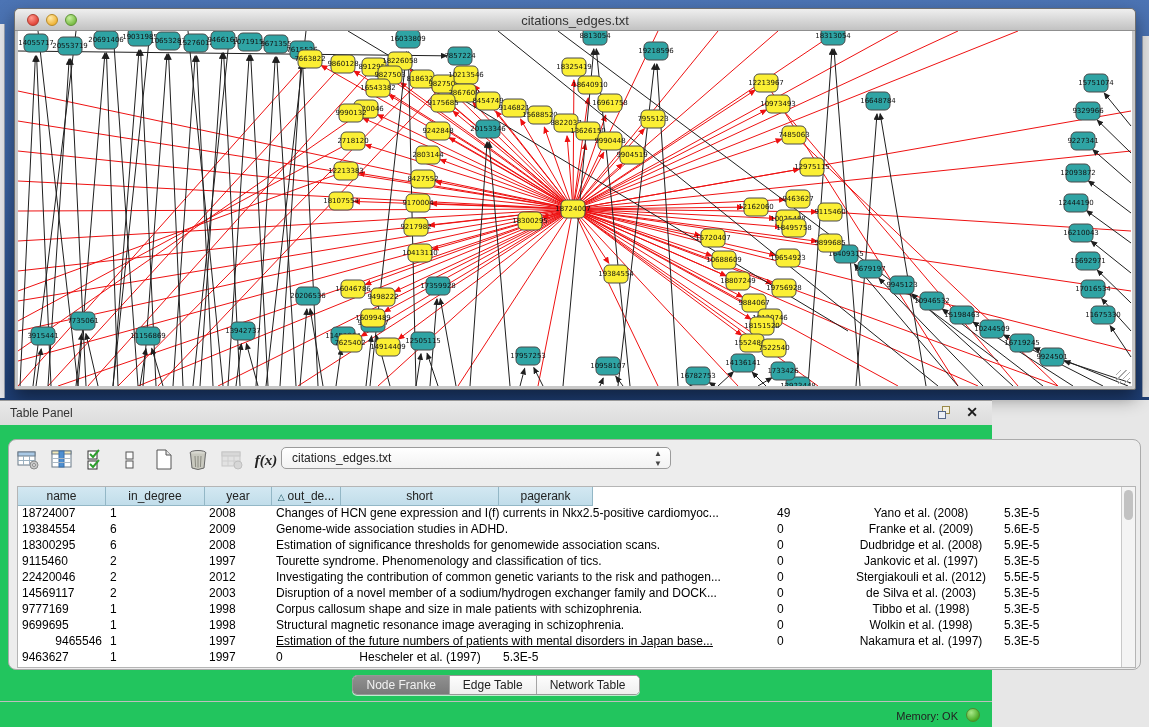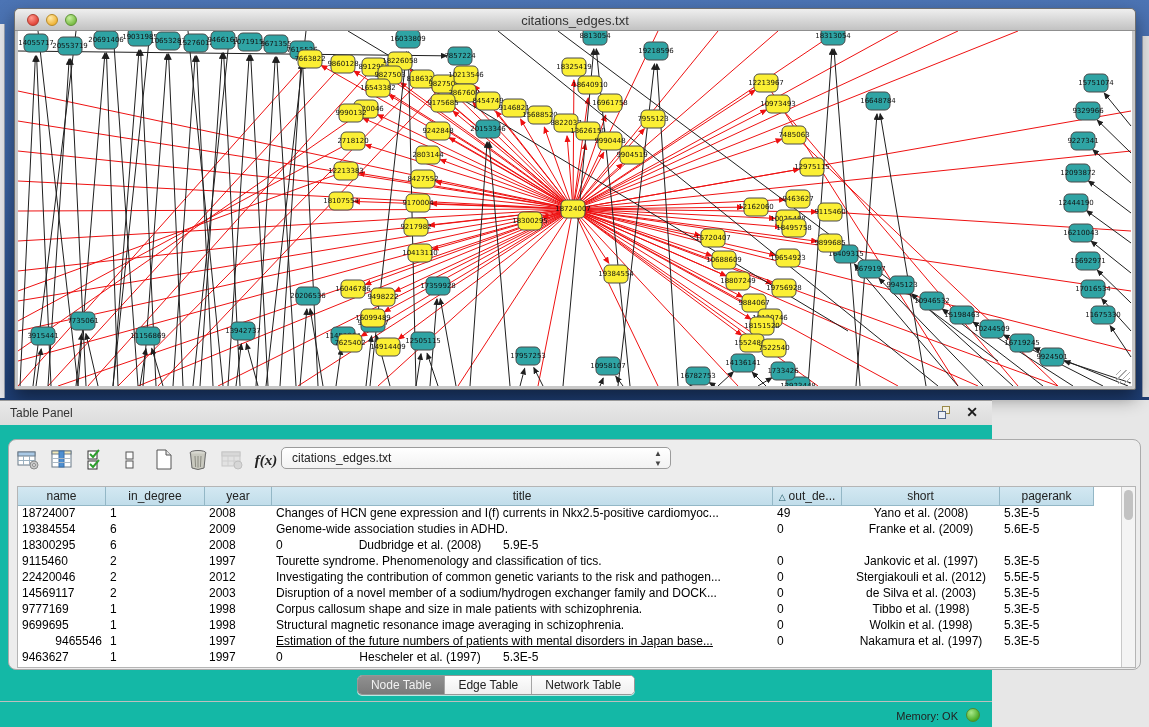--- a/index.html
+++ b/index.html
@@ -26,21 +26,21 @@
   .light.red    { background:radial-gradient(circle at 35% 30%,#FF9A8D,#E2463B 70%); border:1px solid #B03A2E; }
   .light.yellow { background:radial-gradient(circle at 35% 30%,#FFE9A8,#F0B63C 70%); border:1px solid #B98A25; }
   .light.green  { background:radial-gradient(circle at 35% 30%,#C8F0A0,#7CBE48 70%); border:1px solid #5D9334; }
   .net-content { position:absolute; left:3px; right:3px; top:22px; bottom:3px; background:#FFFFFF; overflow:hidden; }
   .net-content svg { display:block; }
   .resize-grip { position:absolute; right:2px; bottom:2px; width:14px; height:14px;
     background:repeating-linear-gradient(135deg,transparent 0 3px,#AAA 3px 4px); }
 
   
   .table-panel { position:absolute; left:0; top:400px; width:992px; height:327px;
-                 background:#14b8a6; border-top:1px solid #9A9A9A; }
+                 background:#22c55e; border-top:1px solid #9A9A9A; }
   .panel-header { position:absolute; left:0; top:0; width:100%; height:24px;
                   background:linear-gradient(180deg,#E9E9E9,#DCDCDC); }
   .panel-title { position:absolute; left:10px; top:5px; font-size:12px; color:#333; }
   .panel-float { position:absolute; right:40px; top:5px; width:14px; height:14px; cursor:pointer; }
   .panel-float .sq1 { position:absolute; left:4px; top:0; width:8px; height:8px; border:1px solid #9A8A4A; background:#F4F0E0; }
   .panel-float .sq2 { position:absolute; left:0; top:5px; width:8px; height:8px; border:1px solid #55688A; background:#EDF0F6; }
   .panel-close { position:absolute; right:14px; top:3px; font-size:14px; font-weight:bold; color:#1A1A1A; cursor:pointer; }
 
   .table-container { position:absolute; left:8px; top:38px; width:1133px; height:231px;
                      background:#EDEDED; border:1px solid #ABABAB; border-radius:8px; }
@@ -829,21 +829,20 @@
       <div class="net-select">
         <span>citations_edges.txt</span>
         <span class="arrows">▲<br>▼</span>
       </div>
 
       <div class="grid-wrap">
         <div class="grid-header" id="grid-header">
             <div class="gh-cell" style="width: 88px;"><span>name</span></div>
             <div class="gh-cell" style="width: 99px;"><span>in_degree</span></div>
             <div class="gh-cell" style="width: 67px;"><span>year</span></div>
-            <div class="gh-cell" style="width: 501px;"><span>title</span></div>
             <div class="gh-cell" style="width: 69px;"><span class="sort-tri">△</span><span>out_de...</span></div>
             <div class="gh-cell" style="width: 158px;"><span>short</span></div>
             <div class="gh-cell" style="width: 94px;"><span>pagerank</span></div>
           </div>
         <div class="grid-body" id="grid-body">
             <div class="grid-row">
               <div class="gr-cell" style="width: 88px; text-align: left;">18724007</div>
               <div class="gr-cell" style="width: 99px; text-align: left;">1</div>
               <div class="gr-cell" style="width: 67px; text-align: left;">2008</div>
               <div class="gr-cell" style="width: 501px; text-align: left;">Changes of HCN gene expression and I(f) currents in Nkx2.5-positive cardiomyoc...</div>
@@ -857,20 +856,21 @@
               <div class="gr-cell" style="width: 67px; text-align: left;">2009</div>
               <div class="gr-cell" style="width: 501px; text-align: left;">Genome-wide association studies in ADHD.</div>
               <div class="gr-cell" style="width: 69px; text-align: left;">0</div>
               <div class="gr-cell" style="width: 158px; text-align: center;">Franke et al. (2009)</div>
               <div class="gr-cell" style="width: 94px; text-align: left;">5.6E-5</div>
             </div>
             <div class="grid-row">
               <div class="gr-cell" style="width: 88px; text-align: left;">18300295</div>
               <div class="gr-cell" style="width: 99px; text-align: left;">6</div>
               <div class="gr-cell" style="width: 67px; text-align: left;">2008</div>
+              <div class="gr-cell" style="width: 501px; text-align: left;">Estimation of significance thresholds for genomewide association scans.</div>
               <div class="gr-cell" style="width: 69px; text-align: left;">0</div>
               <div class="gr-cell" style="width: 158px; text-align: center;">Dudbridge et al. (2008)</div>
               <div class="gr-cell" style="width: 94px; text-align: left;">5.9E-5</div>
             </div>
             <div class="grid-row">
               <div class="gr-cell" style="width: 88px; text-align: left;">9115460</div>
               <div class="gr-cell" style="width: 99px; text-align: left;">2</div>
               <div class="gr-cell" style="width: 67px; text-align: left;">1997</div>
               <div class="gr-cell" style="width: 501px; text-align: left;">Tourette syndrome. Phenomenology and classification of tics.</div>
               <div class="gr-cell" style="width: 69px; text-align: left;">0</div>
@@ -932,21 +932,21 @@
             </div>
           </div>
         <div class="vscroll">
           <div class="vthumb"></div>
         </div>
       </div>
     </div>
 
     <div class="tabs-row">
       <div class="seg" id="tab-seg">
-          <div class="seg-btn active">Node Table</div>
+          <div class="seg-btn active">Node Franke</div>
           <div class="seg-btn">Edge Table</div>
           <div class="seg-btn">Network Table</div>
         </div>
     </div>
 
     <div class="status-bar">
       <span class="mem-label">Memory: OK</span>
       <span class="mem-dot"></span>
     </div>
   </div>

